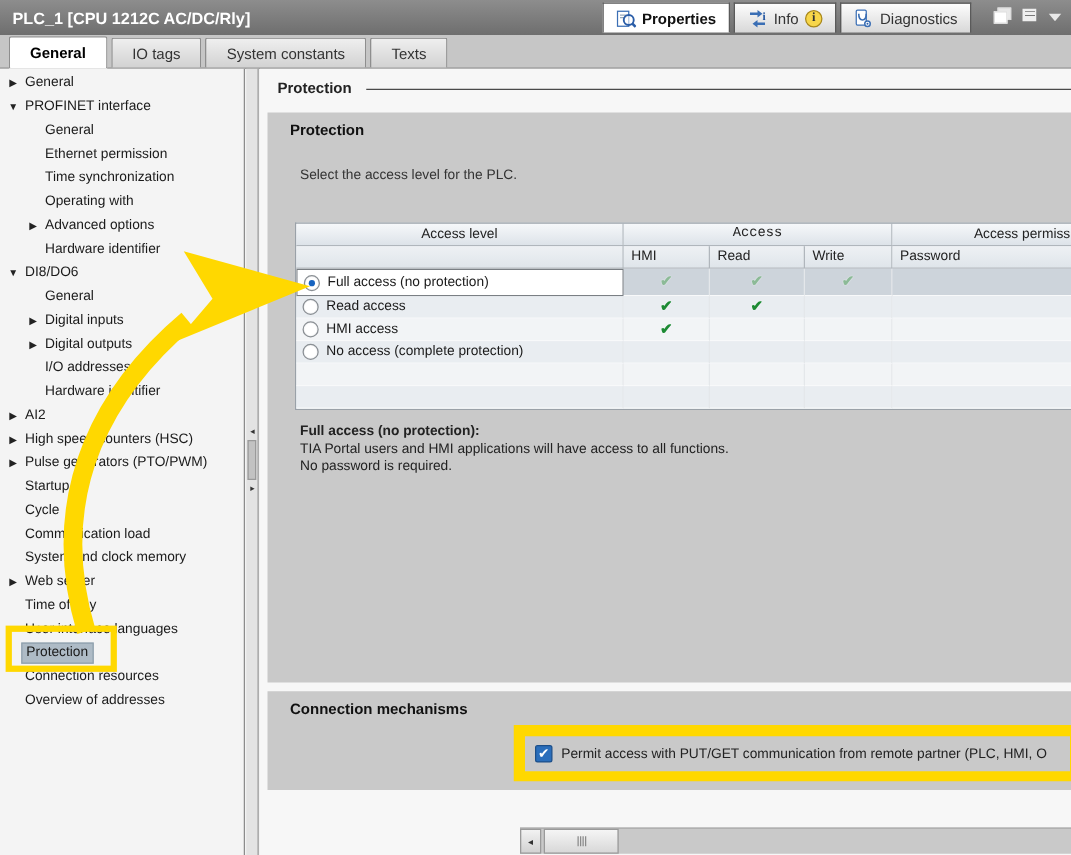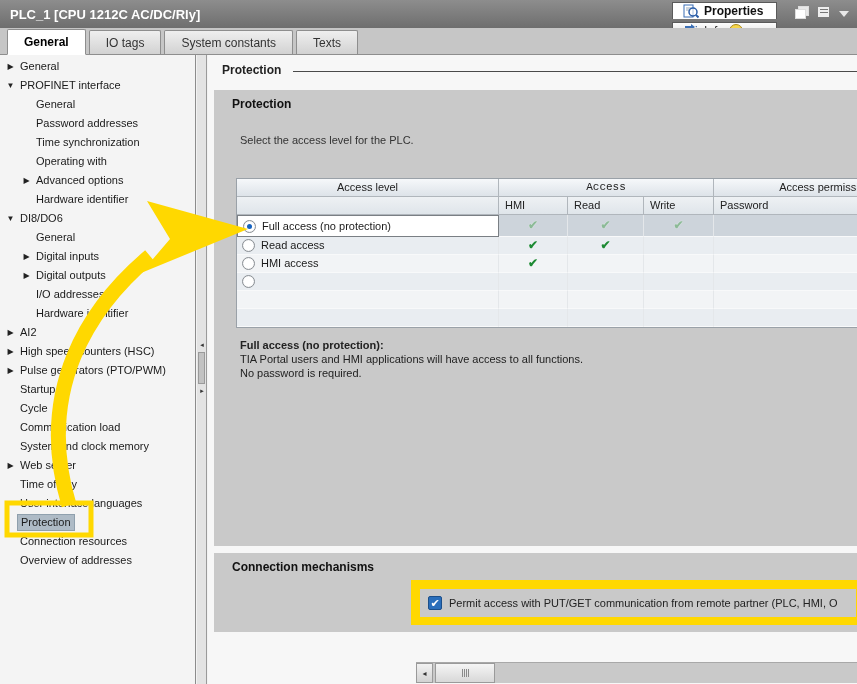--- a/index.html
+++ b/index.html
@@ -4,21 +4,21 @@
 <style>
   * { margin:0; padding:0; box-sizing:border-box; }
   html,body { width:857px; height:684px; overflow:hidden; }
   body { font-family:"Liberation Sans", sans-serif; font-size:11px; color:#1a1a1a; background:#f2f2f2; }
   #app { position:relative; width:857px; height:684px; background:#f2f2f2; overflow:hidden; }
 
   
   .titlebar { position:absolute; left:0; top:0; width:857px; height:28px;
     background:linear-gradient(#8d8d8d,#6e6e6e); display:flex; align-items:center; }
   .titlebar .title { color:#ffffff; font-weight:bold; font-size:13px; padding-left:10px; flex:0 0 auto; }
-  .tb-tabs { position:absolute; right:80px; top:2px; height:26px; display:flex; gap:3px;flex-direction:column; }
+  .tb-tabs { position:absolute; right:80px; top:2px; height:26px; display:flex; gap:3px; }
   .tb-tab { height:24px; display:flex; align-items:center; gap:5px; padding:0 10px;
     background:linear-gradient(#fdfdfd,#d8d8d8); border:1px solid #5a5a5a; border-bottom:none;
     color:#333; font-size:12px; }
   .tb-tab.active { background:#ffffff; font-weight:bold; color:#111; }
   .tb-tab .badge { width:14px; height:14px; border-radius:50%; background:#f7d64a; border:1px solid #a8871a;
     color:#333; font-size:10px; font-weight:bold; display:flex; align-items:center; justify-content:center; font-family:"Liberation Serif",serif; }
   .win-icons { position:absolute; right:8px; top:6px; display:flex; gap:8px; align-items:center; }
   .win-icons .wi { width:14px; height:12px; position:relative; }
   .wi-pages:before { content:""; position:absolute; left:3px; top:0; width:9px; height:8px; background:#e8e8e8; border:1px solid #ddd; }
   .wi-pages:after { content:""; position:absolute; left:0; top:3px; width:9px; height:8px; background:#fff; border:1px solid #ddd; }
@@ -167,21 +167,21 @@
         <div class="nav-item">
           <span class="arrow" style="margin-left: 4px;">▼</span>
           <span class="lbl">PROFINET interface</span>
         </div>
         <div class="nav-item">
           <span class="arrow" style="margin-left: 20px;"></span>
           <span class="lbl">General</span>
         </div>
         <div class="nav-item">
           <span class="arrow" style="margin-left: 20px;"></span>
-          <span class="lbl">Password addresses</span>
+          <span class="lbl">Ethernet permission</span>
         </div>
         <div class="nav-item">
           <span class="arrow" style="margin-left: 20px;"></span>
           <span class="lbl">Time synchronization</span>
         </div>
         <div class="nav-item">
           <span class="arrow" style="margin-left: 20px;"></span>
           <span class="lbl">Operating with</span>
         </div>
         <div class="nav-item">
@@ -336,20 +336,21 @@
               <div class="tcell c-hmi" style="background: rgb(242, 244, 246);">
                 <div class="chk">✔</div>
               </div>
               <div class="tcell c-read" style="background: rgb(242, 244, 246);"></div>
               <div class="tcell c-write" style="background: rgb(242, 244, 246);"></div>
               <div class="tcell c-pass" style="background: rgb(242, 244, 246);"></div>
             </div>
             <div class="trow drow">
               <div class="tcell c-label" style="background: rgb(233, 237, 241);">
                 <div class="radio"></div>
+                <div class="rlbl">No access (complete protection)</div>
               </div>
               <div class="tcell c-hmi" style="background: rgb(233, 237, 241);"></div>
               <div class="tcell c-read" style="background: rgb(233, 237, 241);"></div>
               <div class="tcell c-write" style="background: rgb(233, 237, 241);"></div>
               <div class="tcell c-pass" style="background: rgb(233, 237, 241);"></div>
             </div>
             <div class="trow drow">
               <div class="tcell c-label" style="background: rgb(242, 244, 246);"></div>
               <div class="tcell c-hmi" style="background: rgb(242, 244, 246);"></div>
               <div class="tcell c-read" style="background: rgb(242, 244, 246);"></div>

